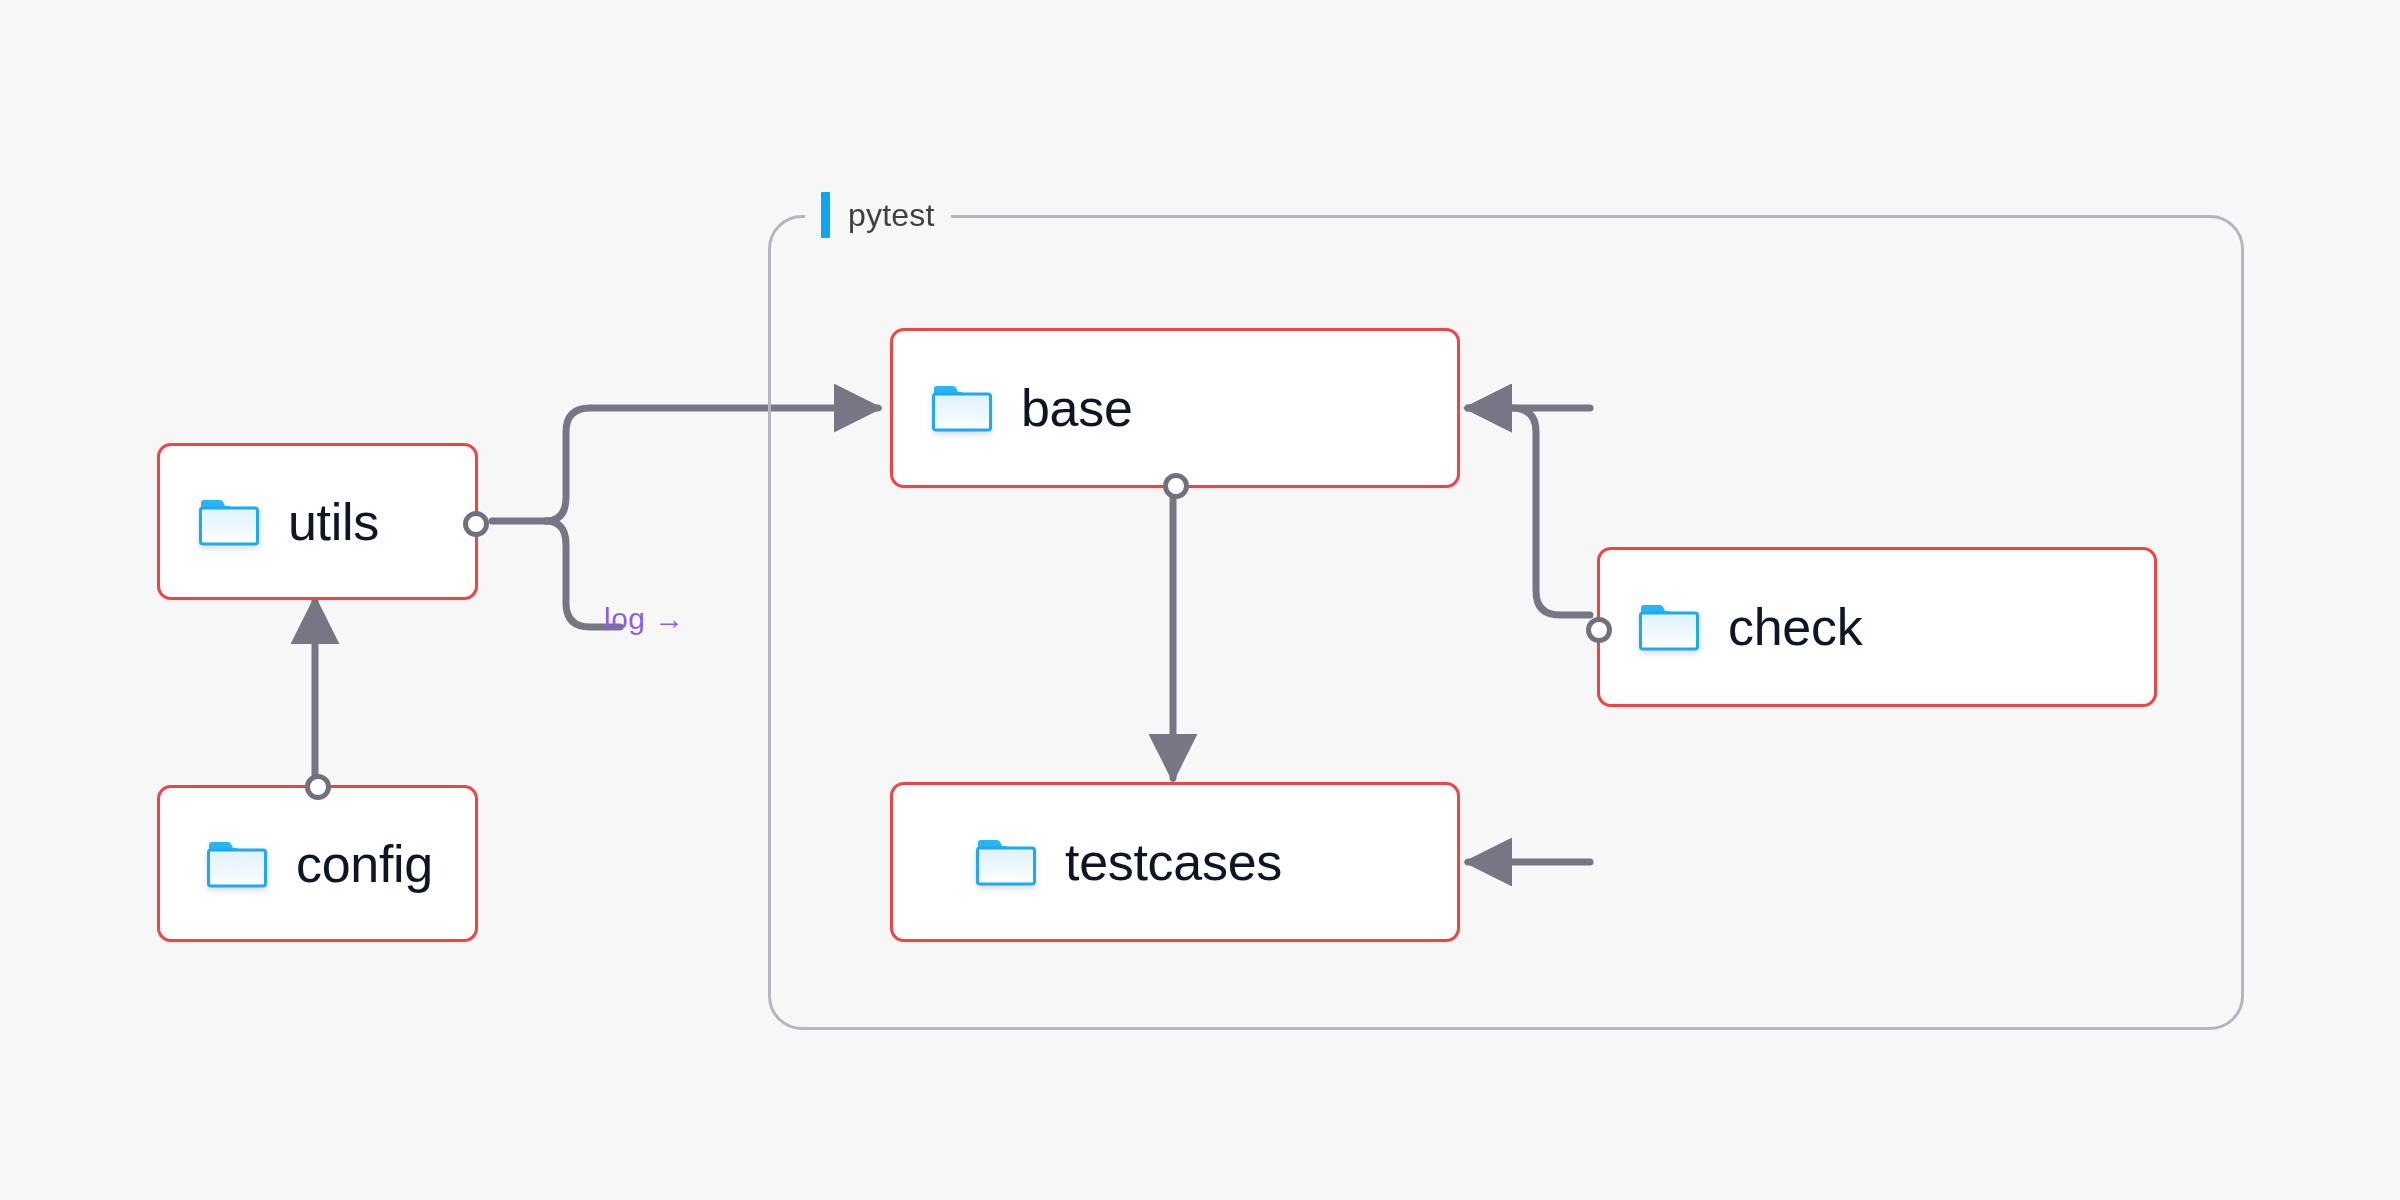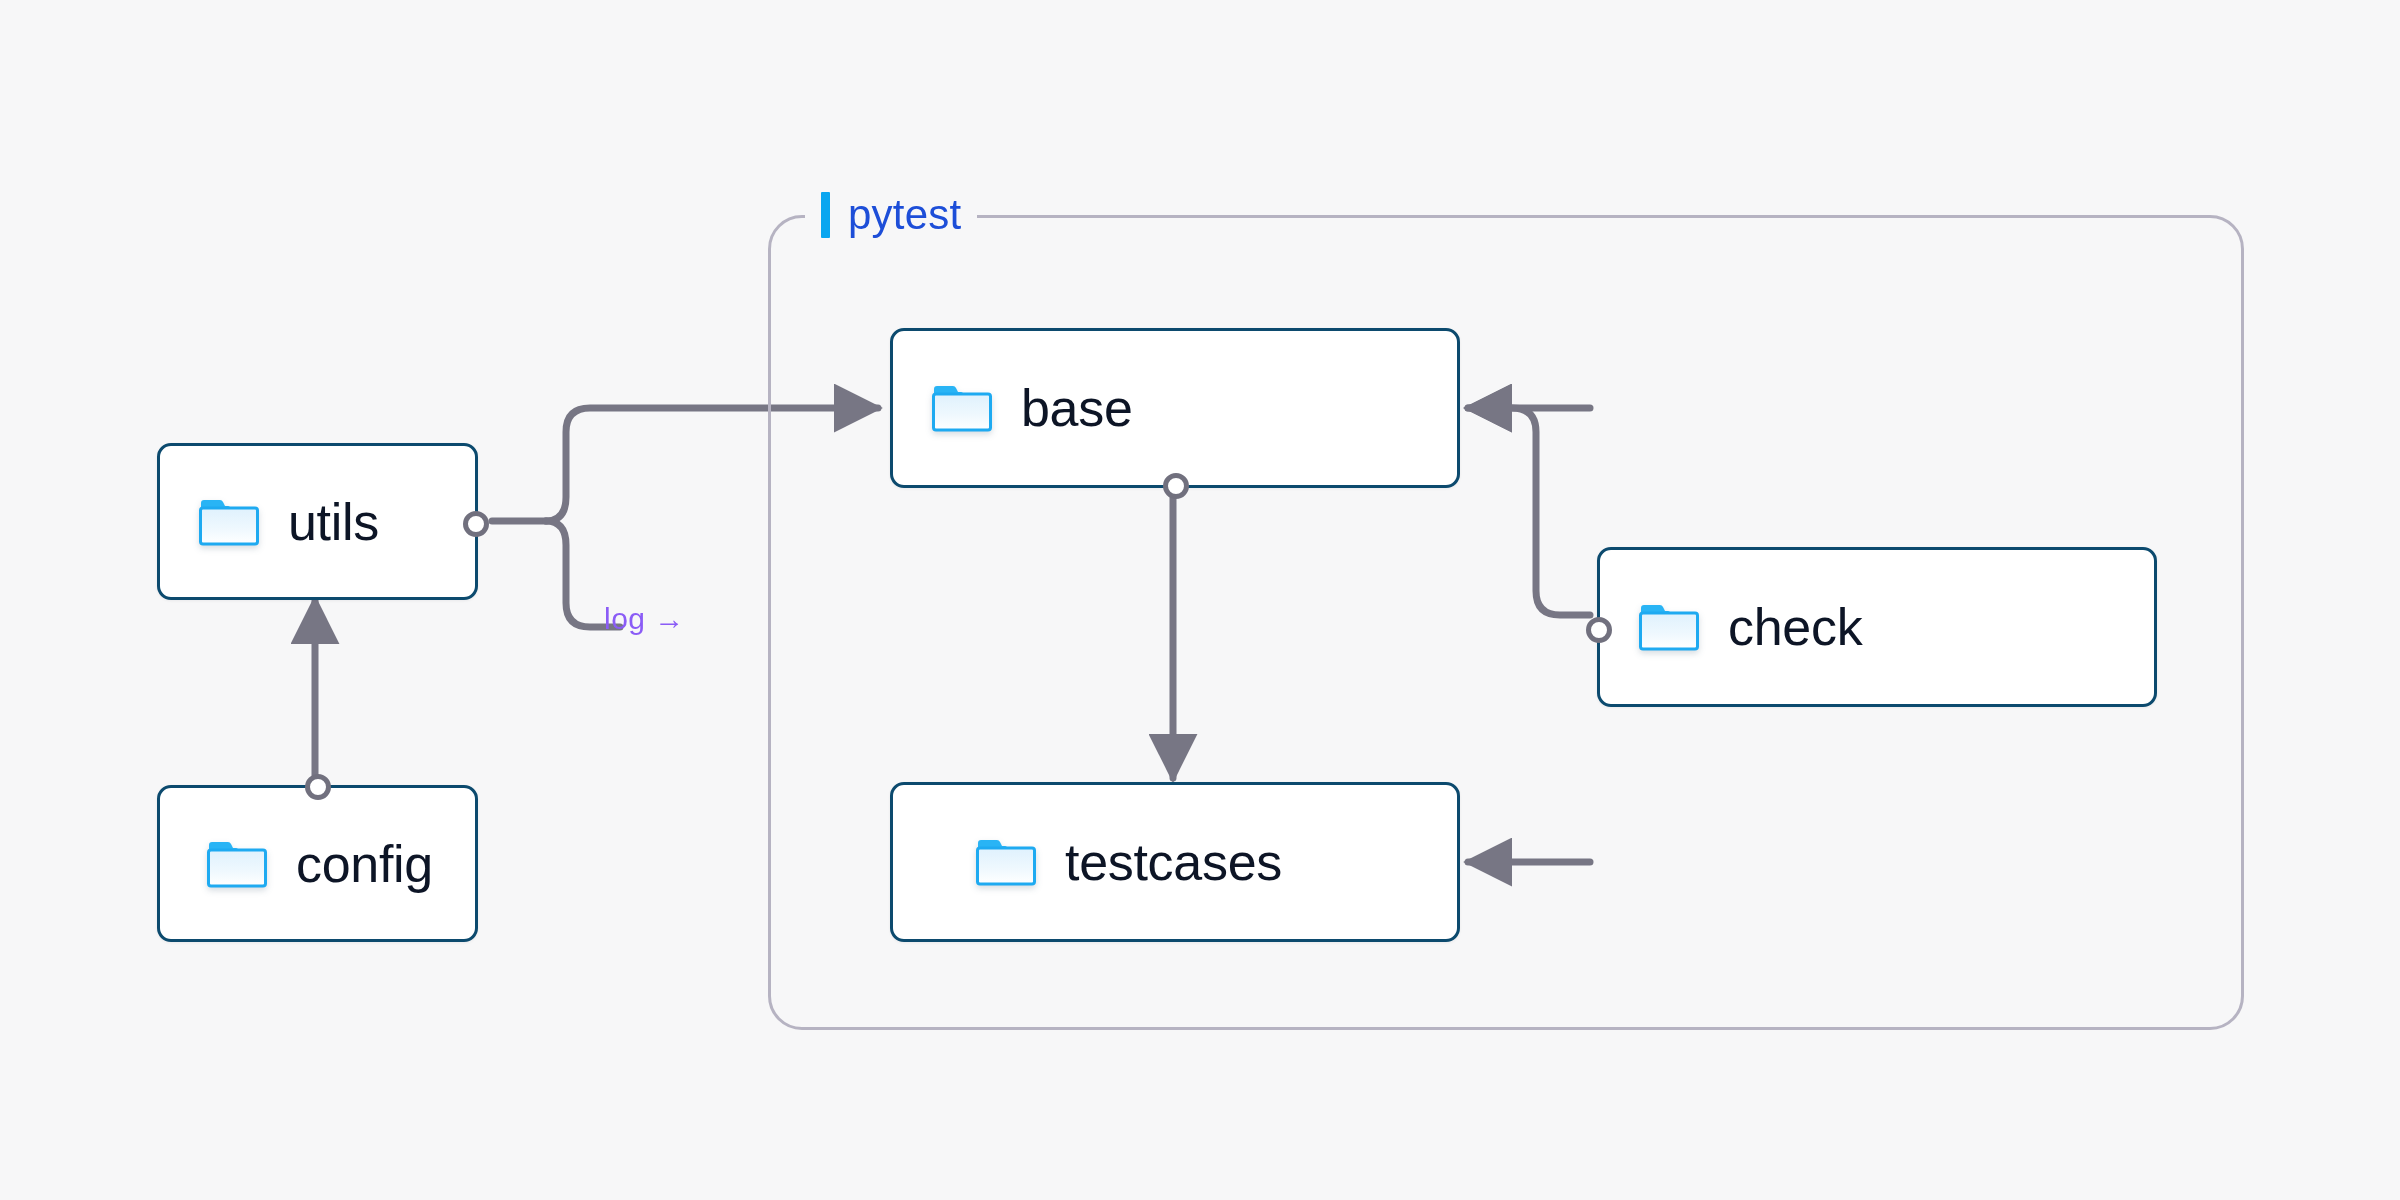--- a/index.html
+++ b/index.html
@@ -45,32 +45,32 @@
   }
   .group-label .accent-bar {
     display: block;
     width: 9px;
     height: 46px;
     background: #0aa6f0;
     border-radius: 1px;
     flex: 0 0 auto;
   }
   .group-label .group-title {
-    font-size: 42px;
-    color: #1d4ed8;
+    font-size: 32px;
+    color: #404040;
     letter-spacing: 0.2px;
     white-space: nowrap;
   }
 
   
   .node {
     position: absolute;
     box-sizing: border-box;
     background: #ffffff;
-    border: 3px solid #0c4a6e;
+    border: 3px solid #ef4444;
     border-radius: 14px;
     display: flex;
     align-items: center;
     box-shadow: 0 1px 3px rgba(20,20,40,0.06);
   }
   .node-inner {
     display: flex;
     align-items: center;
     gap: 28px;
     padding-left: 38px;

